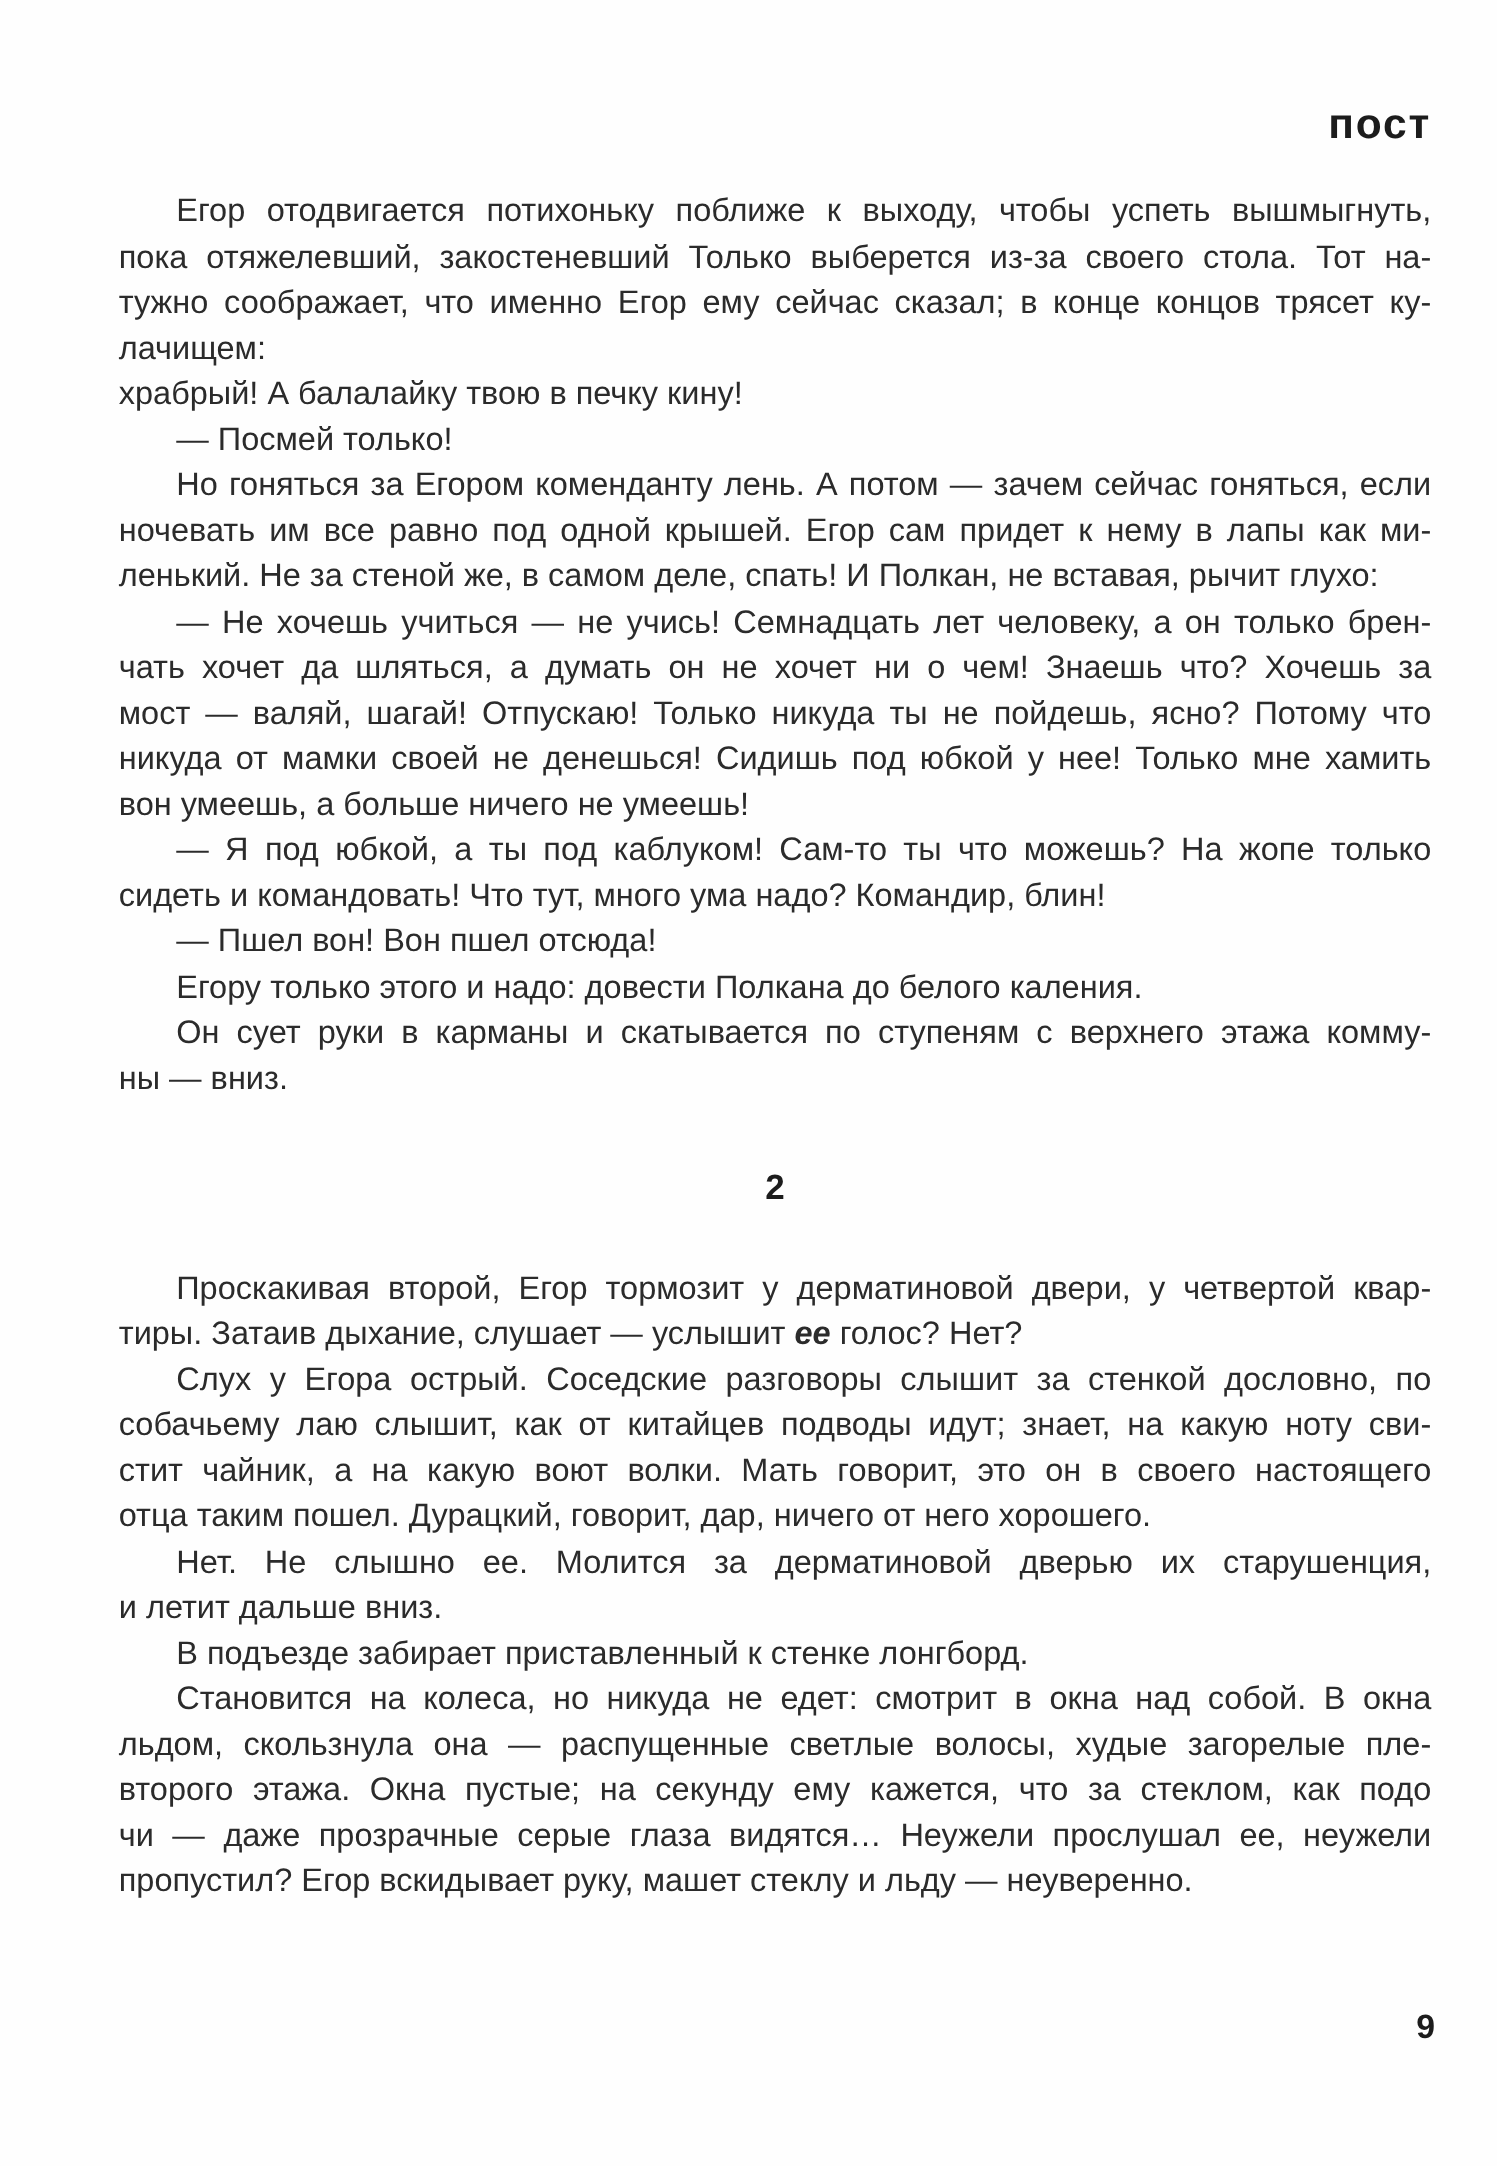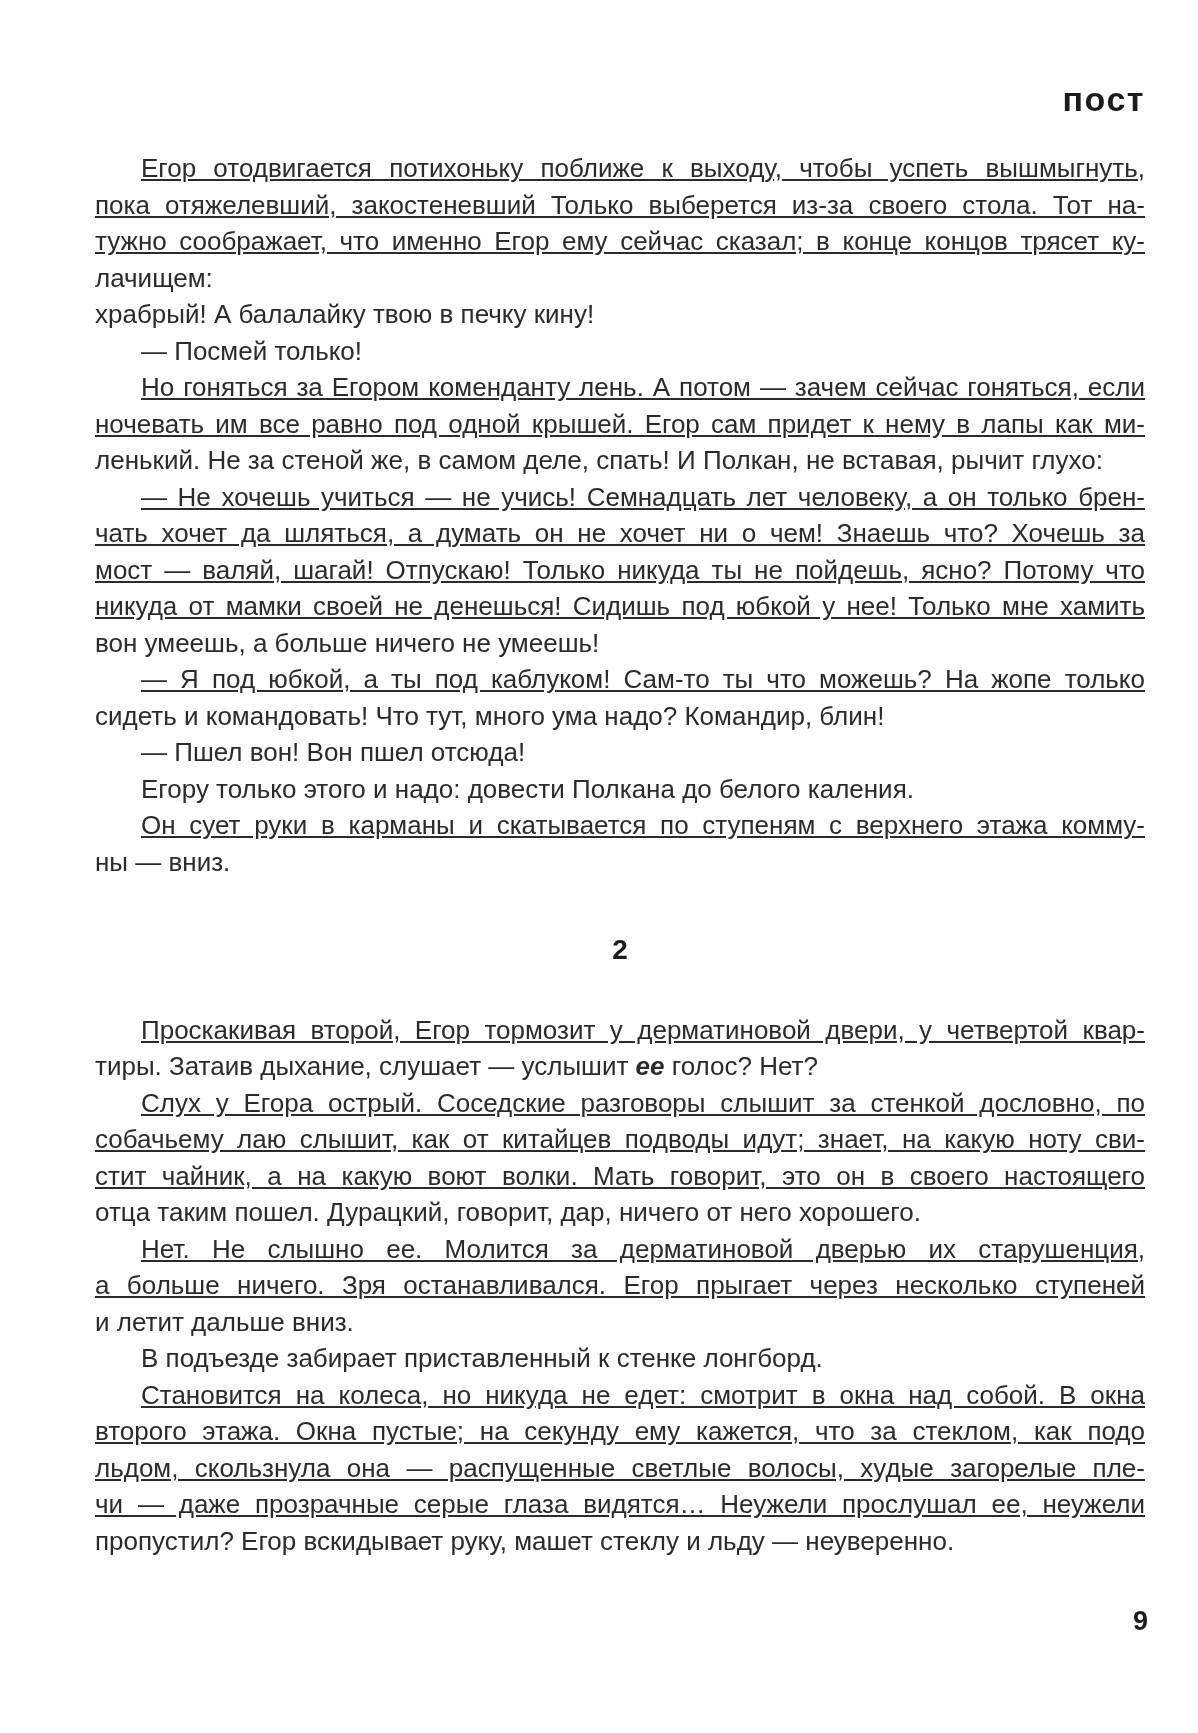--- a/index.html
+++ b/index.html
@@ -43,21 +43,20 @@
   }
   .para { margin: 0; }
   .line {
     height: 36.5px;
     line-height: 36.5px;
     white-space: normal;
   }
   .line.justify {
     text-align: justify;
     text-align-last: justify;
-    text-decoration: underline;
   }
   .line.last {
     text-align: left;
     text-align-last: left;
   }
   .line.indent {
     text-indent: 46px;
   }
   .section-heading {
     margin-top: 52px;
@@ -121,29 +120,28 @@
         <div class="line last"><span>тиры. Затаив дыхание, слушает — услышит </span><i>ее</i><span> голос? Нет?</span></div>
       </div>
       <div class="para">
         <div class="line justify indent"><span>Слух у Егора острый. Соседские разговоры слышит за стенкой дословно, по</span></div>
         <div class="line justify"><span>собачьему лаю слышит, как от китайцев подводы идут; знает, на какую ноту сви-</span></div>
         <div class="line justify"><span>стит чайник, а на какую воют волки. Мать говорит, это он в своего настоящего</span></div>
         <div class="line last"><span>отца таким пошел. Дурацкий, говорит, дар, ничего от него хорошего.</span></div>
       </div>
       <div class="para">
         <div class="line justify indent"><span>Нет. Не слышно ее. Молится за дерматиновой дверью их старушенция,</span></div>
-        <div class="line justify"><span>а больше ничего. Зря останавливался. Егор прыгает через несколько ступеней</span></div>
         <div class="line last"><span>и летит дальше вниз.</span></div>
       </div>
       <div class="para">
         <div class="line last indent"><span>В подъезде забирает приставленный к стенке лонгборд.</span></div>
       </div>
       <div class="para">
         <div class="line justify indent"><span>Становится на колеса, но никуда не едет: смотрит в окна над собой. В окна</span></div>
+        <div class="line justify"><span>льдом, скользнула она — распущенные светлые волосы, худые загорелые пле-</span></div>
         <div class="line justify"><span>второго этажа. Окна пустые; на секунду ему кажется, что за стеклом, как подо</span></div>
-        <div class="line justify"><span>льдом, скользнула она — распущенные светлые волосы, худые загорелые пле-</span></div>
         <div class="line justify"><span>чи — даже прозрачные серые глаза видятся… Неужели прослушал ее, неужели</span></div>
         <div class="line last"><span>пропустил? Егор вскидывает руку, машет стеклу и льду — неуверенно.</span></div>
       </div>
     </div>
 
   <div class="page-number">9</div>
 </div>
 
 </body></html>

